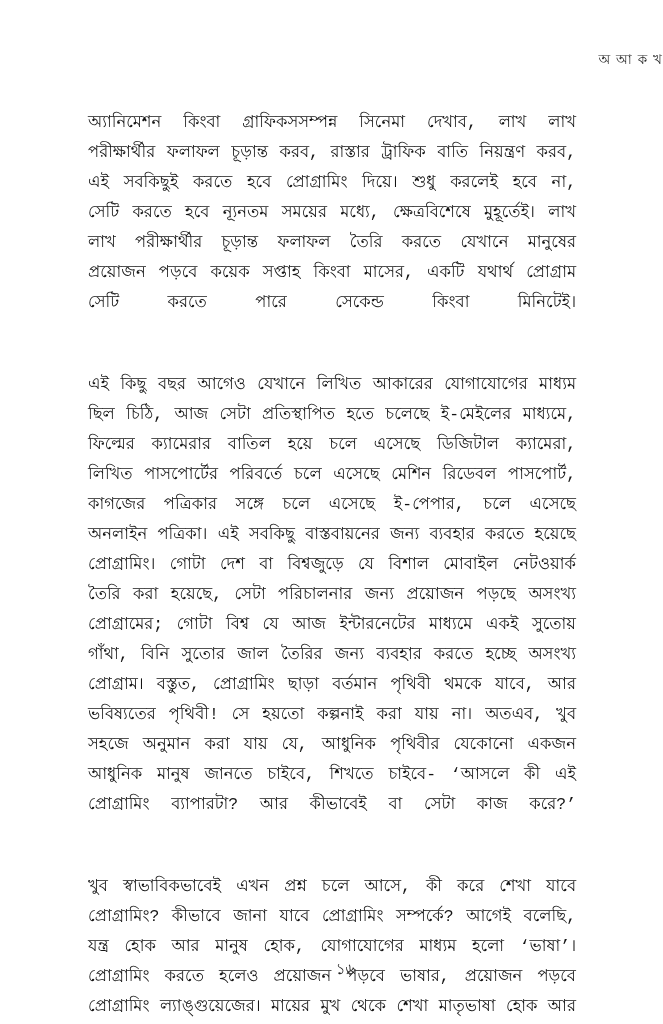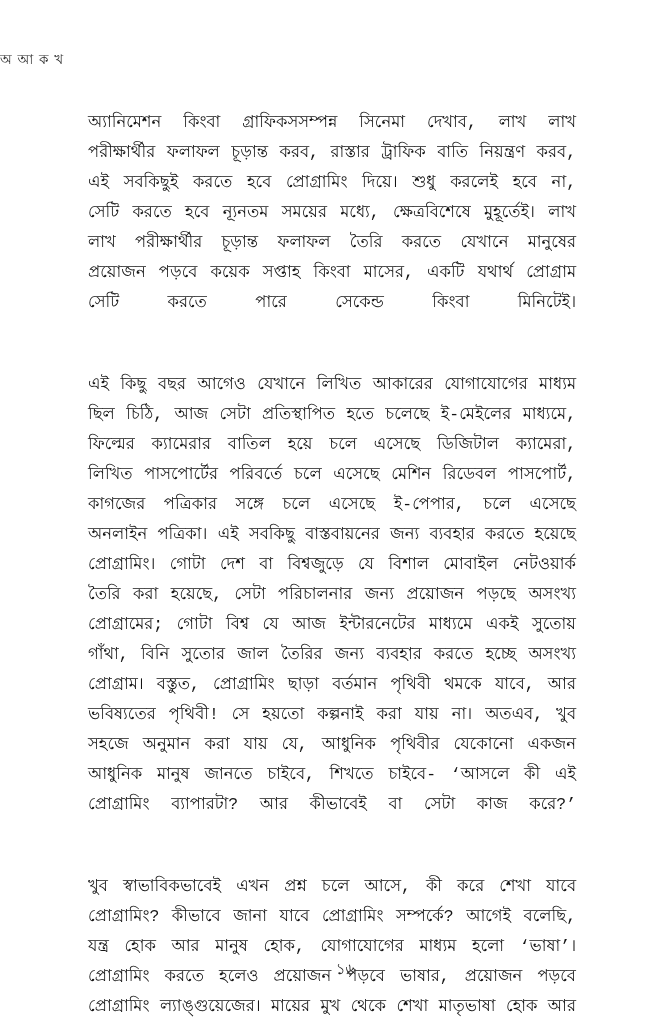--- a/index.html
+++ b/index.html
@@ -23,21 +23,21 @@
     box-sizing: border-box;
     background: #ffffff;
   }
 
   
   .running-header {
     position: absolute;
     top: 52px;
     left: 0;
     right: 0;
-    text-align: left;
+    text-align: right;
     font-size: 13.5px;
     letter-spacing: 0.09em;
     color: #2b2b2b;
     line-height: 1.2;
     font-family: "Liberation Serif", "DejaVu Serif", serif;
   }
 
   
   .text-block {
     position: absolute;

